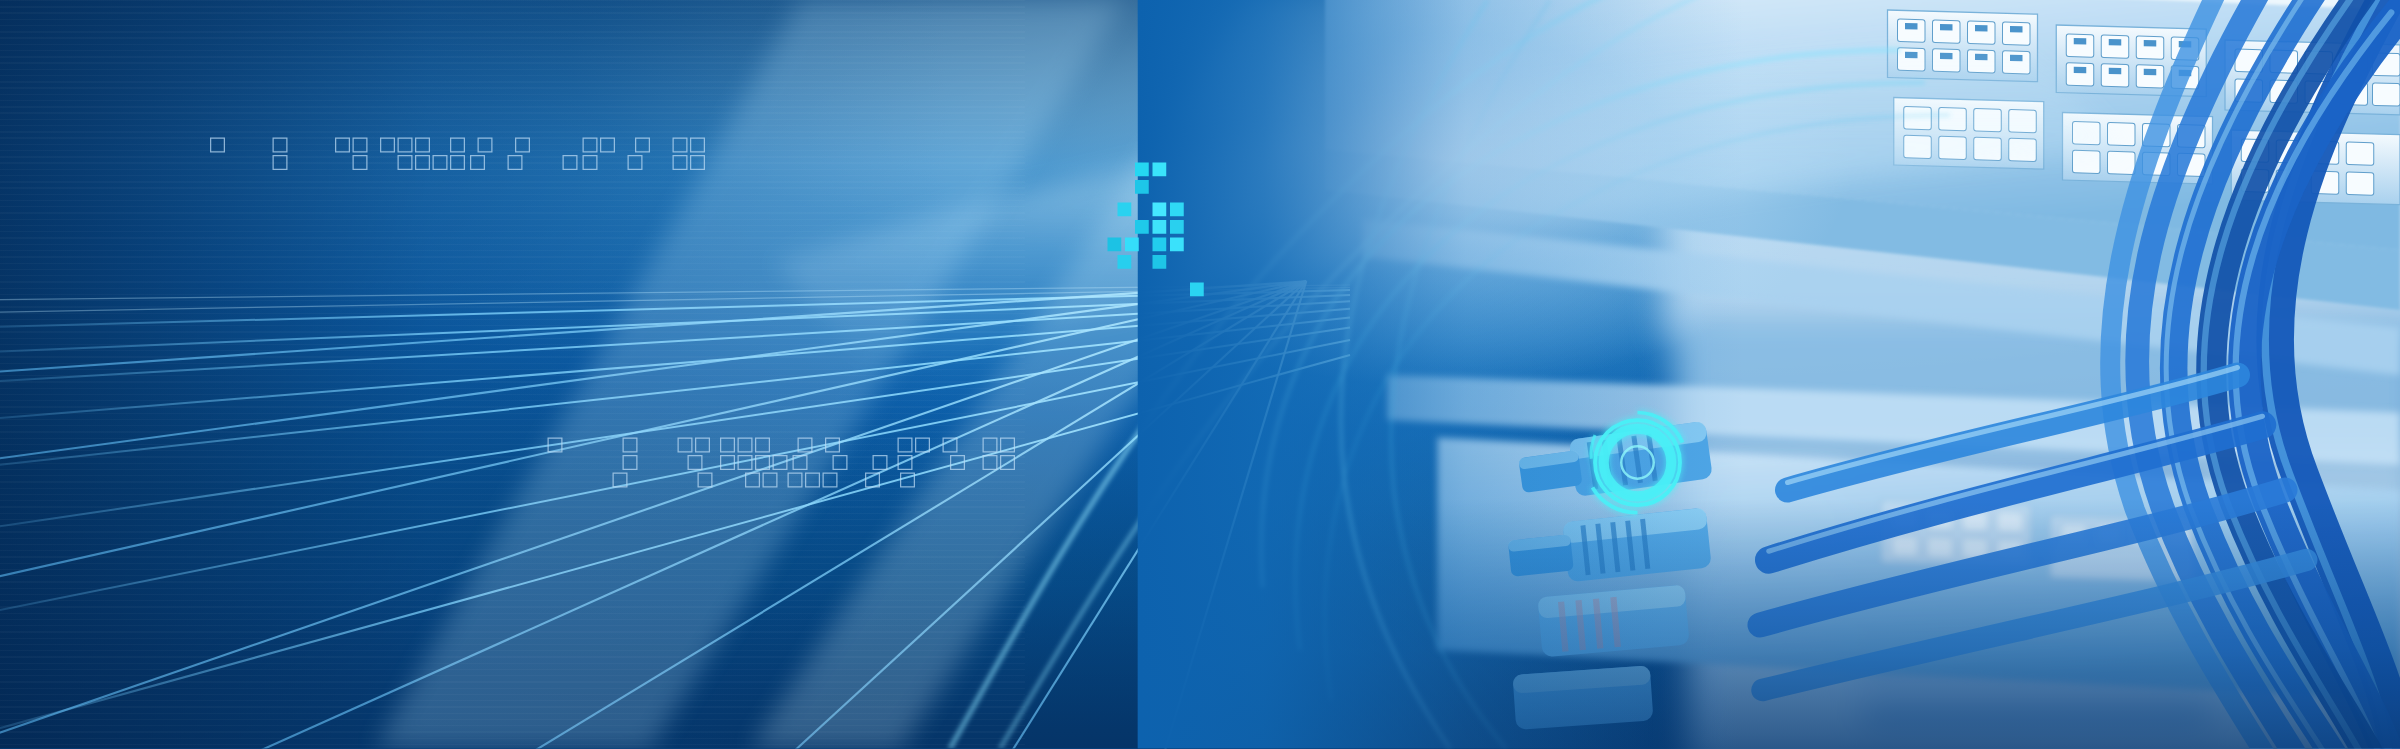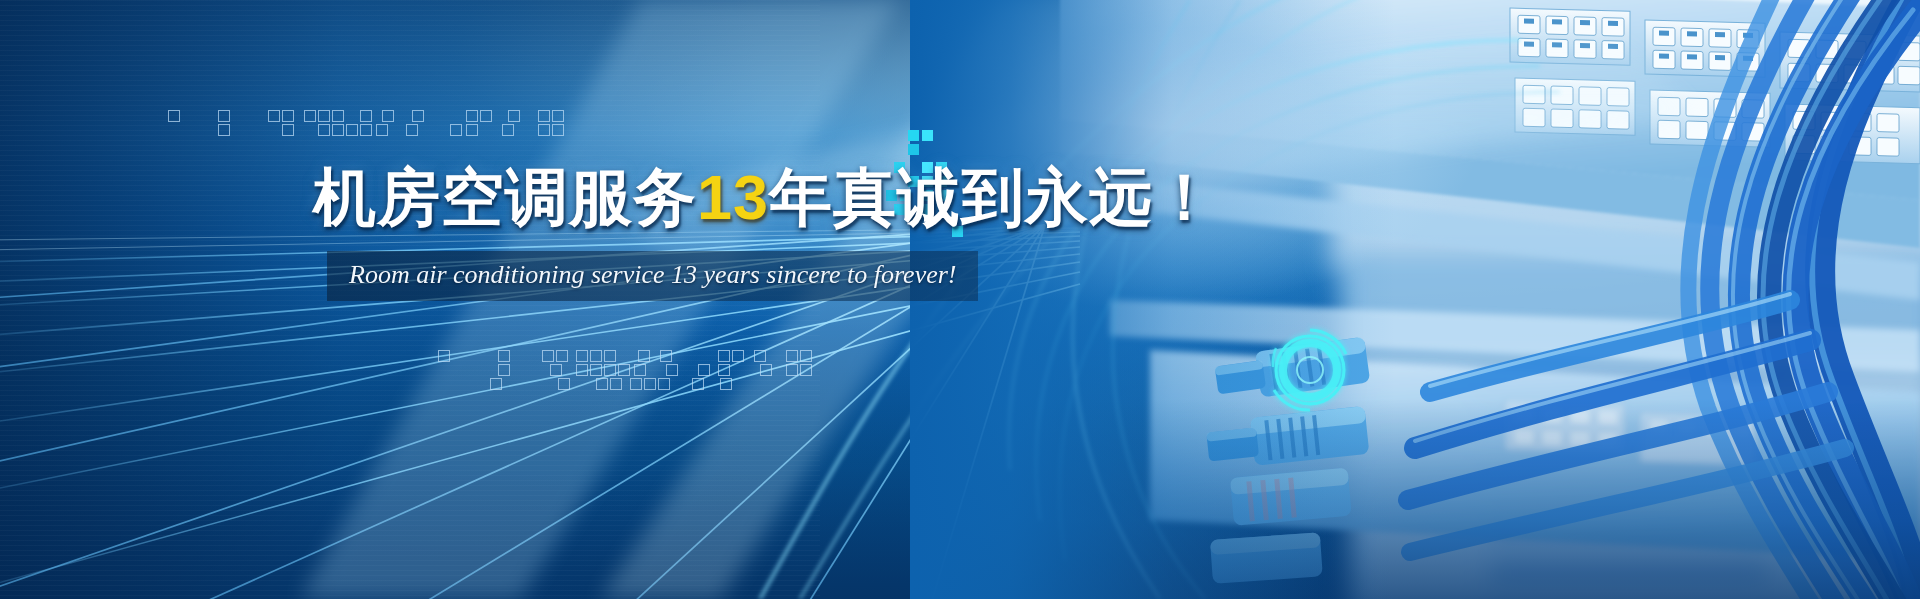--- a/index.html
+++ b/index.html
@@ -599,21 +599,15 @@
     <i style="left:128px;top:48px;width:12px;height:12px;"></i>
     <i style="left:166px;top:48px;width:12px;height:12px;"></i>
     <i style="left:180px;top:48px;width:12px;height:12px;"></i>
     <i style="left:200px;top:48px;width:12px;height:12px;"></i>
     <i style="left:214px;top:48px;width:12px;height:12px;"></i>
     <i style="left:228px;top:48px;width:12px;height:12px;"></i>
     <i style="left:262px;top:48px;width:12px;height:12px;"></i>
     <i style="left:290px;top:48px;width:12px;height:12px;"></i>
   </div>
 
-  <div class="headline">
-    <span>机房空调服务</span><span class="num">13</span><span>年真诚到永远！</span>
-  </div>
-
-  <div class="subbar">
-    <div class="subtitle">Room air conditioning service 13 years sincere to forever!</div>
-  </div>
+
 
 </div>
 
 </body></html>

